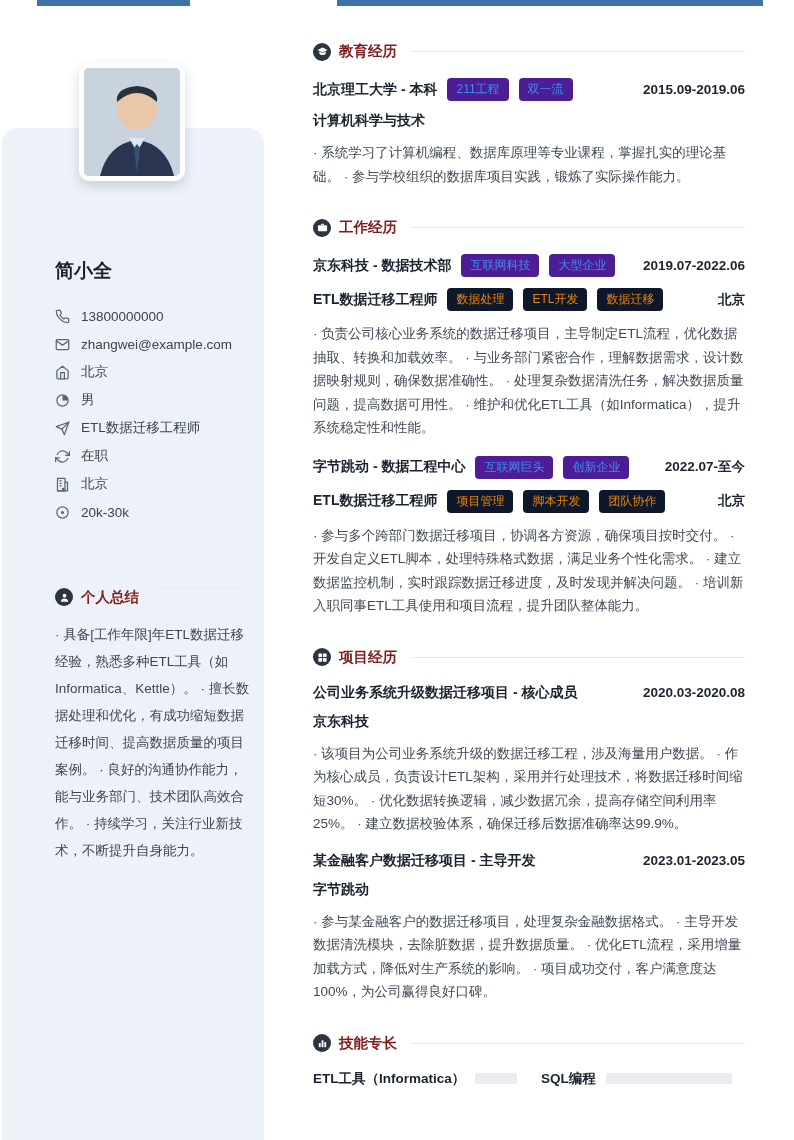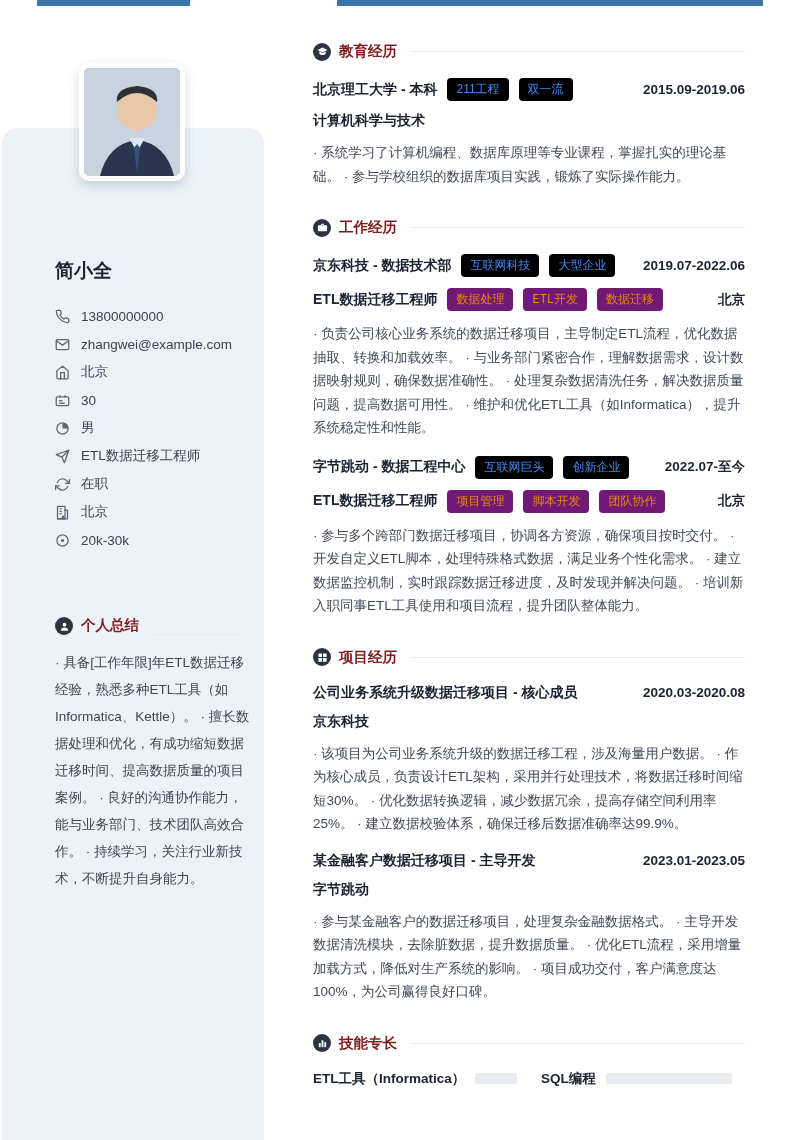--- a/index.html
+++ b/index.html
@@ -22,43 +22,43 @@
 
   .sidebar-inner { position:absolute; left:2px; top:128px; width:262px; height:1012px;
     padding:130px 24px 0 53px; }
   .person-name { font-size:19px; font-weight:bold; color:#1c2330; margin-bottom:18px; }
 
   .contact-row { display:flex; align-items:center; height:28px;text-align:center; }
   .contact-row .cicon { width:15px; height:15px; flex:0 0 15px; margin-right:11px; color:#5b6675; }
   .contact-row .cicon svg { display:block; width:15px; height:15px; }
   .contact-val { font-size:13.5px; color:#3a4250; }
 
-  .side-section-header { display:flex; align-items:flex-end; margin-top:62px; margin-bottom:14px; }
+  .side-section-header { display:flex; align-items:flex-start; margin-top:62px; margin-bottom:14px; }
 
   .sec-icon { width:18px; height:18px; border-radius:50%; background:#2b3440;
     display:flex; align-items:center; justify-content:center; flex:0 0 18px; margin-right:8px; }
   .sec-icon svg { display:block; width:11px; height:11px; }
   .sec-title { font-size:14.5px; font-weight:bold; color:#7f1d1d; white-space:nowrap; }
   .sec-line { flex:1 1 auto; height:1px; background:#e7eaee; margin-left:14px; }
 
   .summary-text { font-size:13.5px; line-height:27px; color:#3f4651; width:196px; }
 
   
   .main-col { position:absolute; left:313px; top:0; width:432px; padding-top:42px; }
   .section { margin-top:30px; }
   .section:first-child { margin-top:0; }
   .section-header { display:flex; align-items:center; margin-bottom:17px; }
 
   .entry { margin-bottom:14px; }
   .entry-row { display:flex; align-items:center; margin-bottom:11px; }
   .entry-strong { font-size:14px; font-weight:bold; color:#1c2330; white-space:nowrap;text-align:right; }
   .entry-date { margin-left:auto; font-size:13.5px; font-weight:bold; color:#1c2330; white-space:nowrap; }
   .tag { font-size:12px; padding:3px 9px; border-radius:4px; margin-left:10px; white-space:nowrap; }
-  .tag-blue { background:#000000; color:#3f8cf5; }
-  .tag-orange { background:#701a75; color:#e8850c;font-family:Liberation Mono, monospace; }
+  .tag-blue { background:#4c1d95; color:#3f8cf5; }
+  .tag-orange { background:#0f172a; color:#e8850c; }
   .desc { font-size:13.5px; line-height:23.5px; color:#414856; margin-bottom:16px; }
 
   
   .skills-grid { display:flex; flex-wrap:wrap; column-gap:24px; row-gap:21px; }
   .skill-item { display:flex; align-items:center; width:204px; }
   .skill-label { font-size:13.5px; font-weight:bold; color:#1c2330; white-space:nowrap; margin-right:10px; }
   .skill-track { width:126px; flex:0 1 126px; height:11px; background:#e9edf1; border-radius:2px; overflow:hidden; }
   .skill-fill { height:100%; background:#3d74a8;
     clip-path:polygon(0 0, 100% 0, calc(100% - 7px) 100%, 0 100%); }
 </style>
@@ -104,29 +104,20 @@
       <span class="contact-val">zhangwei@example.com</span>
     </div>
     <div class="contact-row">
       <span class="cicon">
         <svg viewBox="0 0 24 24" fill="none" stroke="currentColor" stroke-width="2" stroke-linecap="round" stroke-linejoin="round">
             <path d="M3 9l9-7 9 7v11a2 2 0 0 1-2 2H5a2 2 0 0 1-2-2z"></path>
             <polyline points="9,22 9,12 15,12 15,22"></polyline>
           </svg>
       </span>
       <span class="contact-val">北京</span>
-    </div>
-    <div class="contact-row">
-      <span class="cicon">
-        <svg viewBox="0 0 24 24" fill="none" stroke="currentColor" stroke-width="2" stroke-linecap="round" stroke-linejoin="round">
-            <rect x="2" y="6" width="20" height="14" rx="2"></rect>
-            <path d="M8 6V4m8 2V4M7 12h4m-4 4h8"></path>
-          </svg>
-      </span>
-      <span class="contact-val">30</span>
     </div>
     <div class="contact-row">
       <span class="cicon">
         <svg viewBox="0 0 24 24" fill="none" stroke="currentColor" stroke-width="2">
             <circle cx="12" cy="12" r="9"></circle>
             <path d="M12 3a9 9 0 0 1 9 9h-9z" fill="currentColor" stroke="none"></path>
           </svg>
       </span>
       <span class="contact-val">男</span>
     </div>

